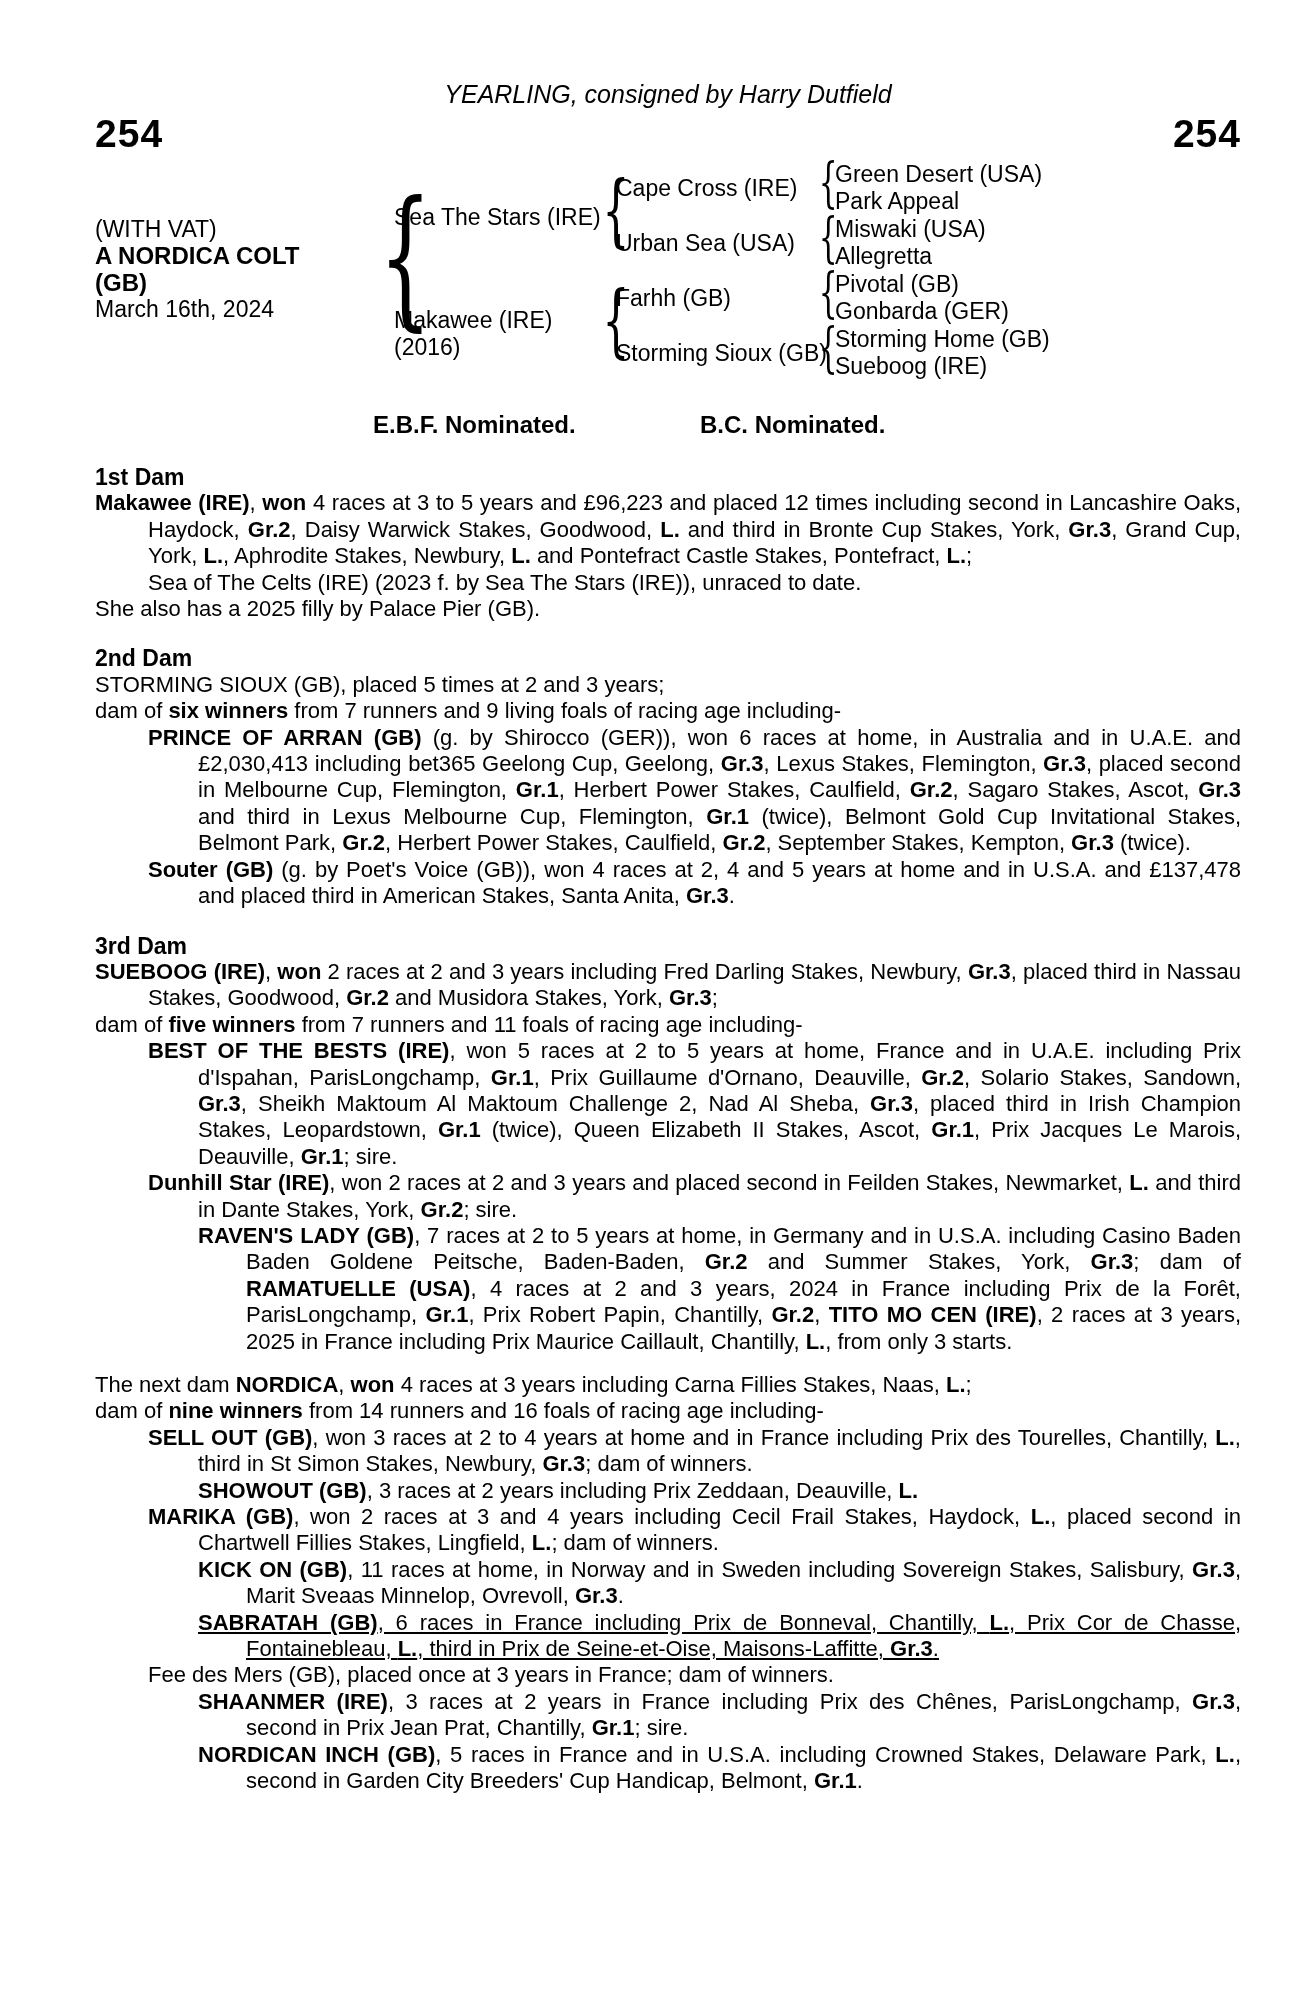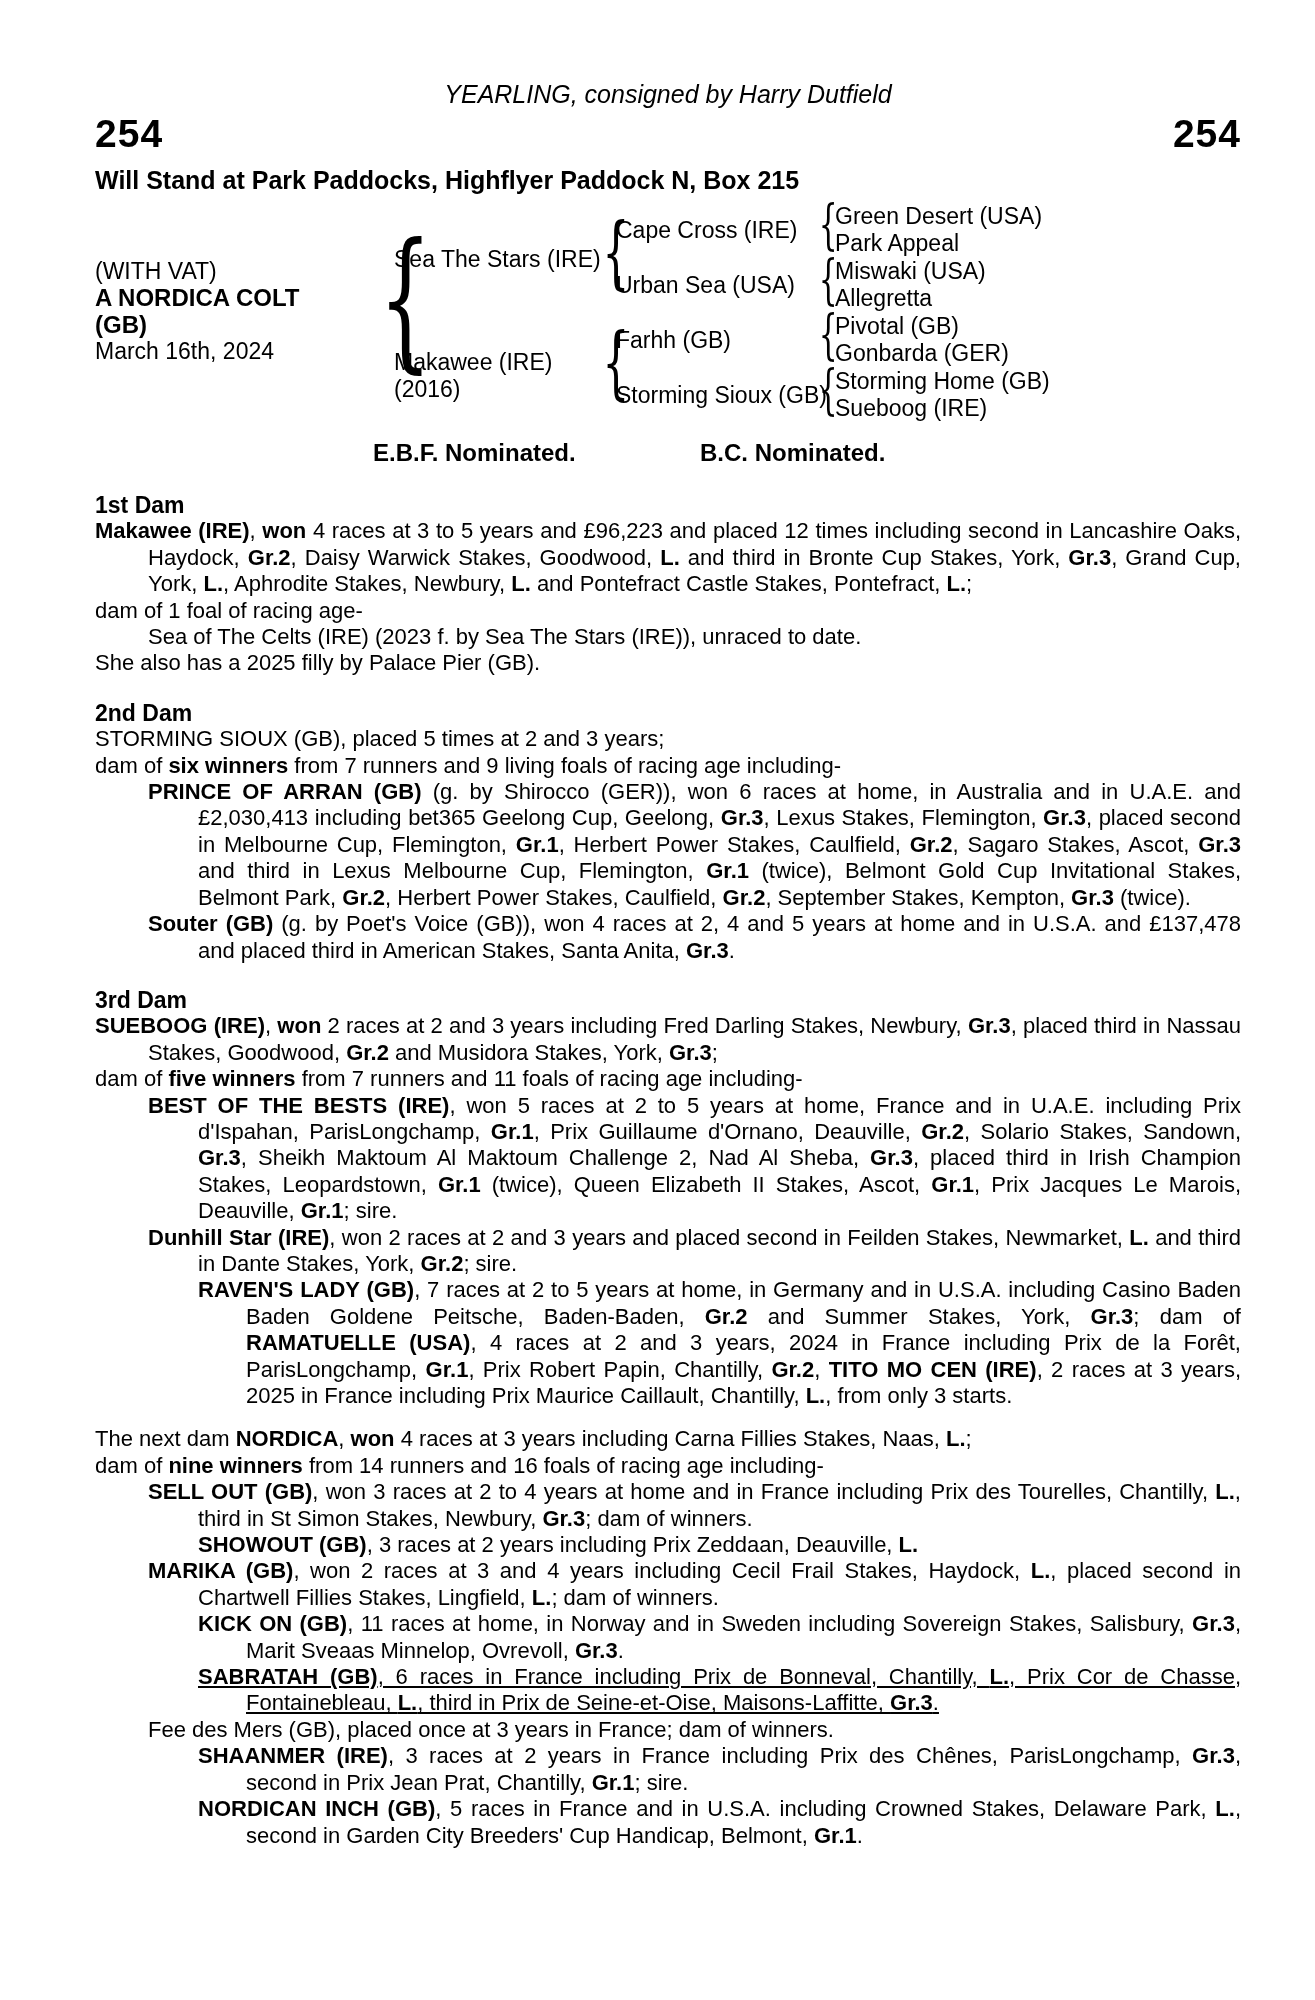--- a/index.html
+++ b/index.html
@@ -24,21 +24,21 @@
 
   
   .pedigree { position:relative; margin-top:7px; height:232px; font-size:23px; }
   .ped-el { position:absolute; white-space:nowrap; line-height:25px; }
   .ped-bold { font-weight:bold; font-size:24px; }
   .brace {
     position:absolute; font-family:"DejaVu Serif", serif; font-weight:normal;
     line-height:1; transform:scaleX(0.55); transform-origin:center;
   }
 
-  .nominations { position:relative; height:30px; margin-top:6px; }
+  .nominations { position:relative; height:30px; margin-top:20px; }
   .nominations span { position:absolute; font-weight:bold; font-size:24px; }
   .nom-ebf { left:278px; }
   .nom-bc  { left:605px; }
 
   
   .catalog-body { margin-top:0; font-size:22px; line-height:26.4px; }
   .section-heading { font-weight:bold; font-size:23px; margin-top:23px; }
   .para { text-align:justify; }
   .para b { font-weight:bold; }
 </style>
@@ -48,21 +48,20 @@
 <div class="page">
   <div class="content">
 
     <div class="consignor-line">YEARLING, consigned by Harry Dutfield</div>
 
     <div class="lot-row">
       <span class="lot-number">254</span>
       <span class="lot-number">254</span>
     </div>
 
-    <div class="stand-line">Will Stand at Park Paddocks, Highflyer Paddock N, Box 215</div>
 
     <div class="pedigree">
 
       <div class="ped-el" style="left:0; top:58px">(WITH VAT)</div>
       <div class="ped-el ped-bold" style="left:0; top:84px">A NORDICA COLT</div>
       <div class="ped-el ped-bold" style="left:0; top:111px">(GB)</div>
       <div class="ped-el" style="left:0; top:138px">March 16th, 2024</div>
 
       <span class="brace" style="left:262px; top:22px;  font-size:152px">{</span>
       <span class="brace" style="left:496px; top:12px;  font-size:78px">{</span>
@@ -92,21 +91,20 @@
     </div>
 
     <div class="nominations">
       <span class="nom-ebf">E.B.F. Nominated.</span>
       <span class="nom-bc">B.C. Nominated.</span>
     </div>
 
     <div class="catalog-body">
         <div class="section-heading">1st Dam</div>
         <div class="para" style="padding-left: 53px; text-indent: -53px;"><b>Makawee (IRE)</b><span>, </span><b>won</b><span> 4 races at 3 to 5 years and £96,223 and placed 12 times including second in Lancashire Oaks, Haydock, </span><b>Gr.2</b><span>, Daisy Warwick Stakes, Goodwood, </span><b>L.</b><span> and third in Bronte Cup Stakes, York, </span><b>Gr.3</b><span>, Grand Cup, York, </span><b>L.</b><span>, Aphrodite Stakes, Newbury, </span><b>L.</b><span> and Pontefract Castle Stakes, Pontefract, </span><b>L.</b><span>;</span></div>
-        <div class="para" style="padding-left: 0px; text-indent: 0px;"><span>dam of 1 foal of racing age-</span></div>
         <div class="para" style="padding-left: 53px; text-indent: 0px;"><span>Sea of The Celts (IRE) (2023 f. by Sea The Stars (IRE)), unraced to date.</span></div>
         <div class="para" style="padding-left: 0px; text-indent: 0px;"><span>She also has a 2025 filly by Palace Pier (GB).</span></div>
         <div class="section-heading">2nd Dam</div>
         <div class="para" style="padding-left: 53px; text-indent: -53px;"><span>STORMING SIOUX (GB), placed 5 times at 2 and 3 years;</span></div>
         <div class="para" style="padding-left: 0px; text-indent: 0px;"><span>dam of </span><b>six winners</b><span> from 7 runners and 9 living foals of racing age including-</span></div>
         <div class="para" style="padding-left: 103px; text-indent: -50px;"><b>PRINCE OF ARRAN (GB)</b><span> (g. by Shirocco (GER)), won 6 races at home, in Australia and in U.A.E. and £2,030,413 including bet365 Geelong Cup, Geelong, </span><b>Gr.3</b><span>, Lexus Stakes, Flemington, </span><b>Gr.3</b><span>, placed second in Melbourne Cup, Flemington, </span><b>Gr.1</b><span>, Herbert Power Stakes, Caulfield, </span><b>Gr.2</b><span>, Sagaro Stakes, Ascot, </span><b>Gr.3</b><span> and third in Lexus Melbourne Cup, Flemington, </span><b>Gr.1</b><span> (twice), Belmont Gold Cup Invitational Stakes, Belmont Park, </span><b>Gr.2</b><span>, Herbert Power Stakes, Caulfield, </span><b>Gr.2</b><span>, September Stakes, Kempton, </span><b>Gr.3</b><span> (twice).</span></div>
         <div class="para" style="padding-left: 103px; text-indent: -50px;"><b>Souter (GB)</b><span> (g. by Poet's Voice (GB)), won 4 races at 2, 4 and 5 years at home and in U.S.A. and £137,478 and placed third in American Stakes, Santa Anita, </span><b>Gr.3</b><span>.</span></div>
         <div class="section-heading">3rd Dam</div>
         <div class="para" style="padding-left: 53px; text-indent: -53px;"><b>SUEBOOG (IRE)</b><span>, </span><b>won</b><span> 2 races at 2 and 3 years including Fred Darling Stakes, Newbury, </span><b>Gr.3</b><span>, placed third in Nassau Stakes, Goodwood, </span><b>Gr.2</b><span> and Musidora Stakes, York, </span><b>Gr.3</b><span>;</span></div>
         <div class="para" style="padding-left: 0px; text-indent: 0px;"><span>dam of </span><b>five winners</b><span> from 7 runners and 11 foals of racing age including-</span></div>

